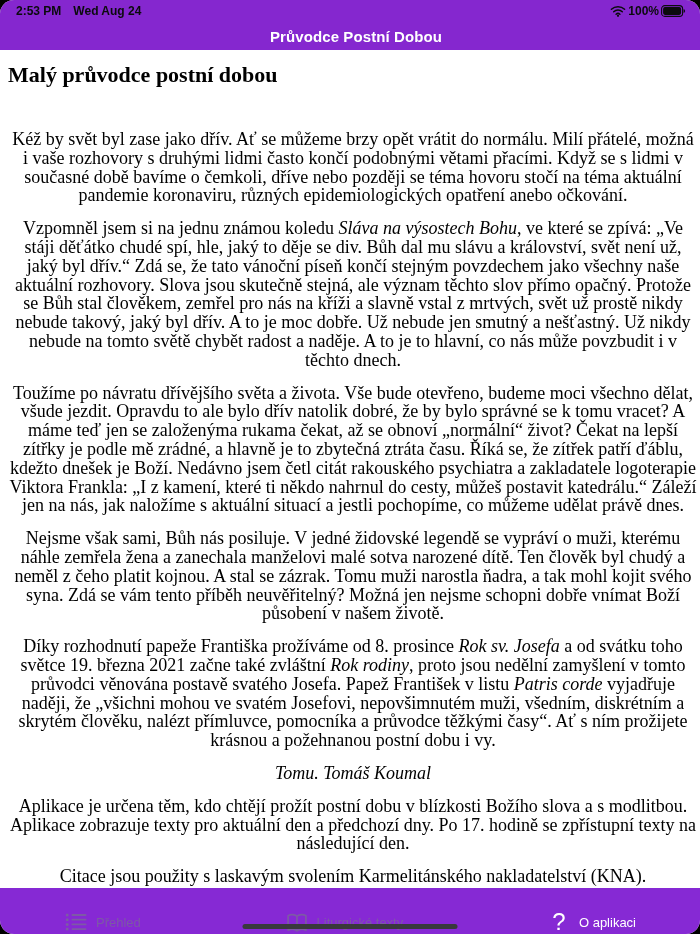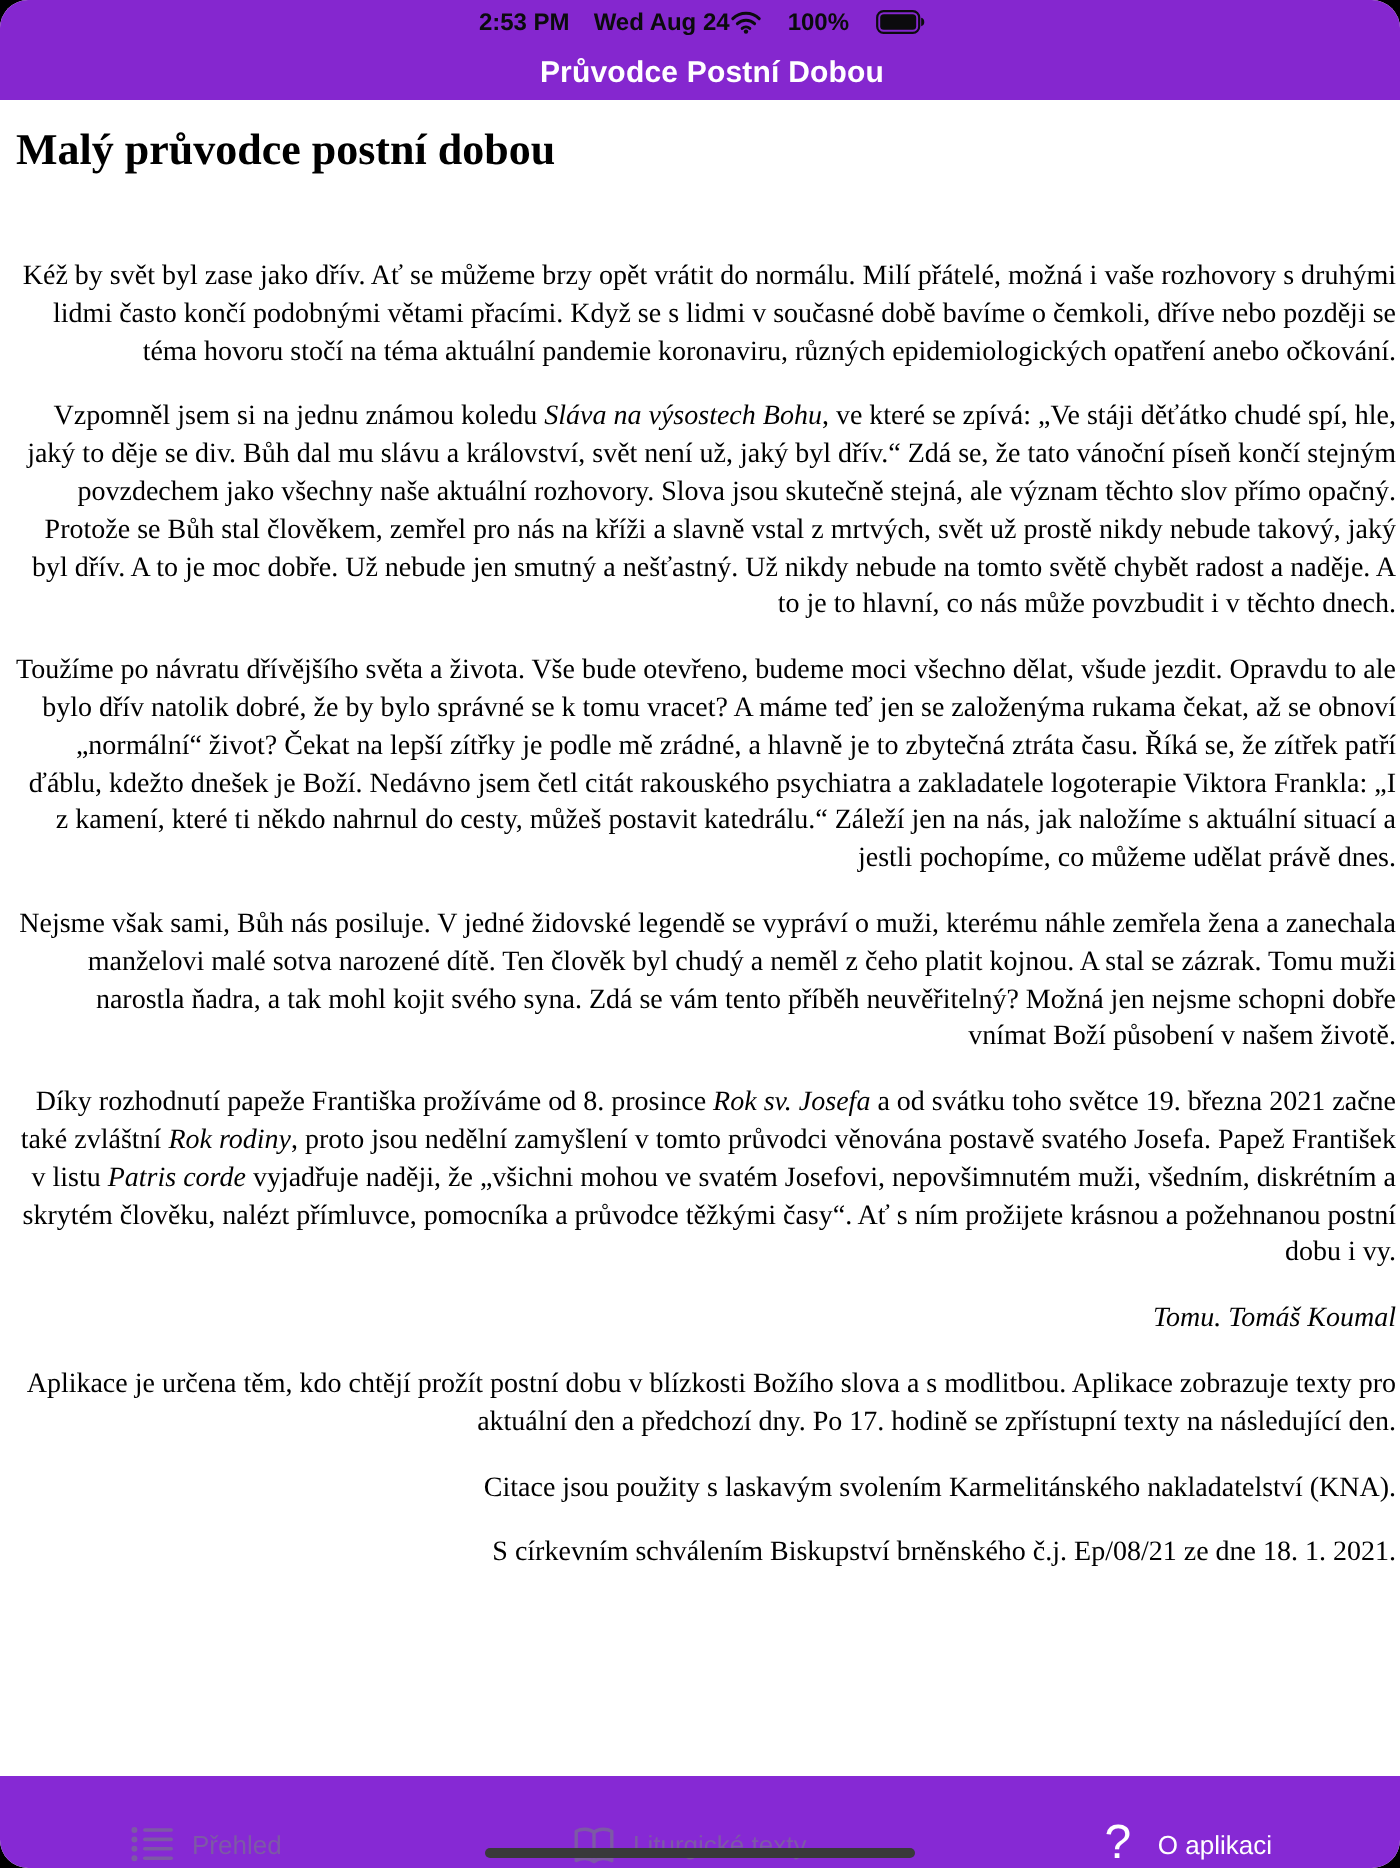--- a/index.html
+++ b/index.html
@@ -5,43 +5,43 @@
   * { margin:0; padding:0; box-sizing:border-box; }
   html,body { background:#000; }
   #app {
     position:relative; width:700px; height:934px;
     background:#fff; overflow:hidden; border-radius:14px;
     font-family:"Liberation Sans", sans-serif;
   }
   
   #status-bar {
     height:22px; background:#8527cf; color:#0b0b0d;
-    display:flex; align-items:center; justify-content:center;
+    display:flex; align-items:center; justify-content:space-between;
     padding:0 14px 0 16px; font-size:12px; font-weight:700;
   }
   .sb-left { display:flex; gap:12px; align-items:center; }
-  .sb-right { display:flex; gap:13px; align-items:center; }
+  .sb-right { display:flex; gap:2px; align-items:center; }
   .sb-right svg { display:block; }
   #nav-bar {
     height:28px; background:#8527cf; color:#fff;
     display:flex; align-items:center; justify-content:center;
     font-size:15px; font-weight:600; letter-spacing:.1px;padding-left:12px;
   }
   
   #content {
     height:838px; overflow:hidden; background:#fff;
     padding:10px 2px 0 8px;
     font-family:"Liberation Serif", serif; color:#000;
   }
   #content h1 {
     font-size:22px; font-weight:700; margin:2px 0 42px 0; letter-spacing:0;
   }
   #content p {
-    font-size:14px; line-height:18.8px; margin:0 0 14px 0;
-    text-align:right;
+    font-size:18px; line-height:18.8px; margin:0 0 14px 0;
+    text-align:center;
   }
   #content p em { font-style:italic; }
   
   #tab-bar {
     position:absolute; left:0; right:0; bottom:0; height:46px;
     background:#8629d4;
     display:flex; align-items:flex-end; justify-content:space-between;
     padding:8px 64px 0 64px;
   }
   .tab {

